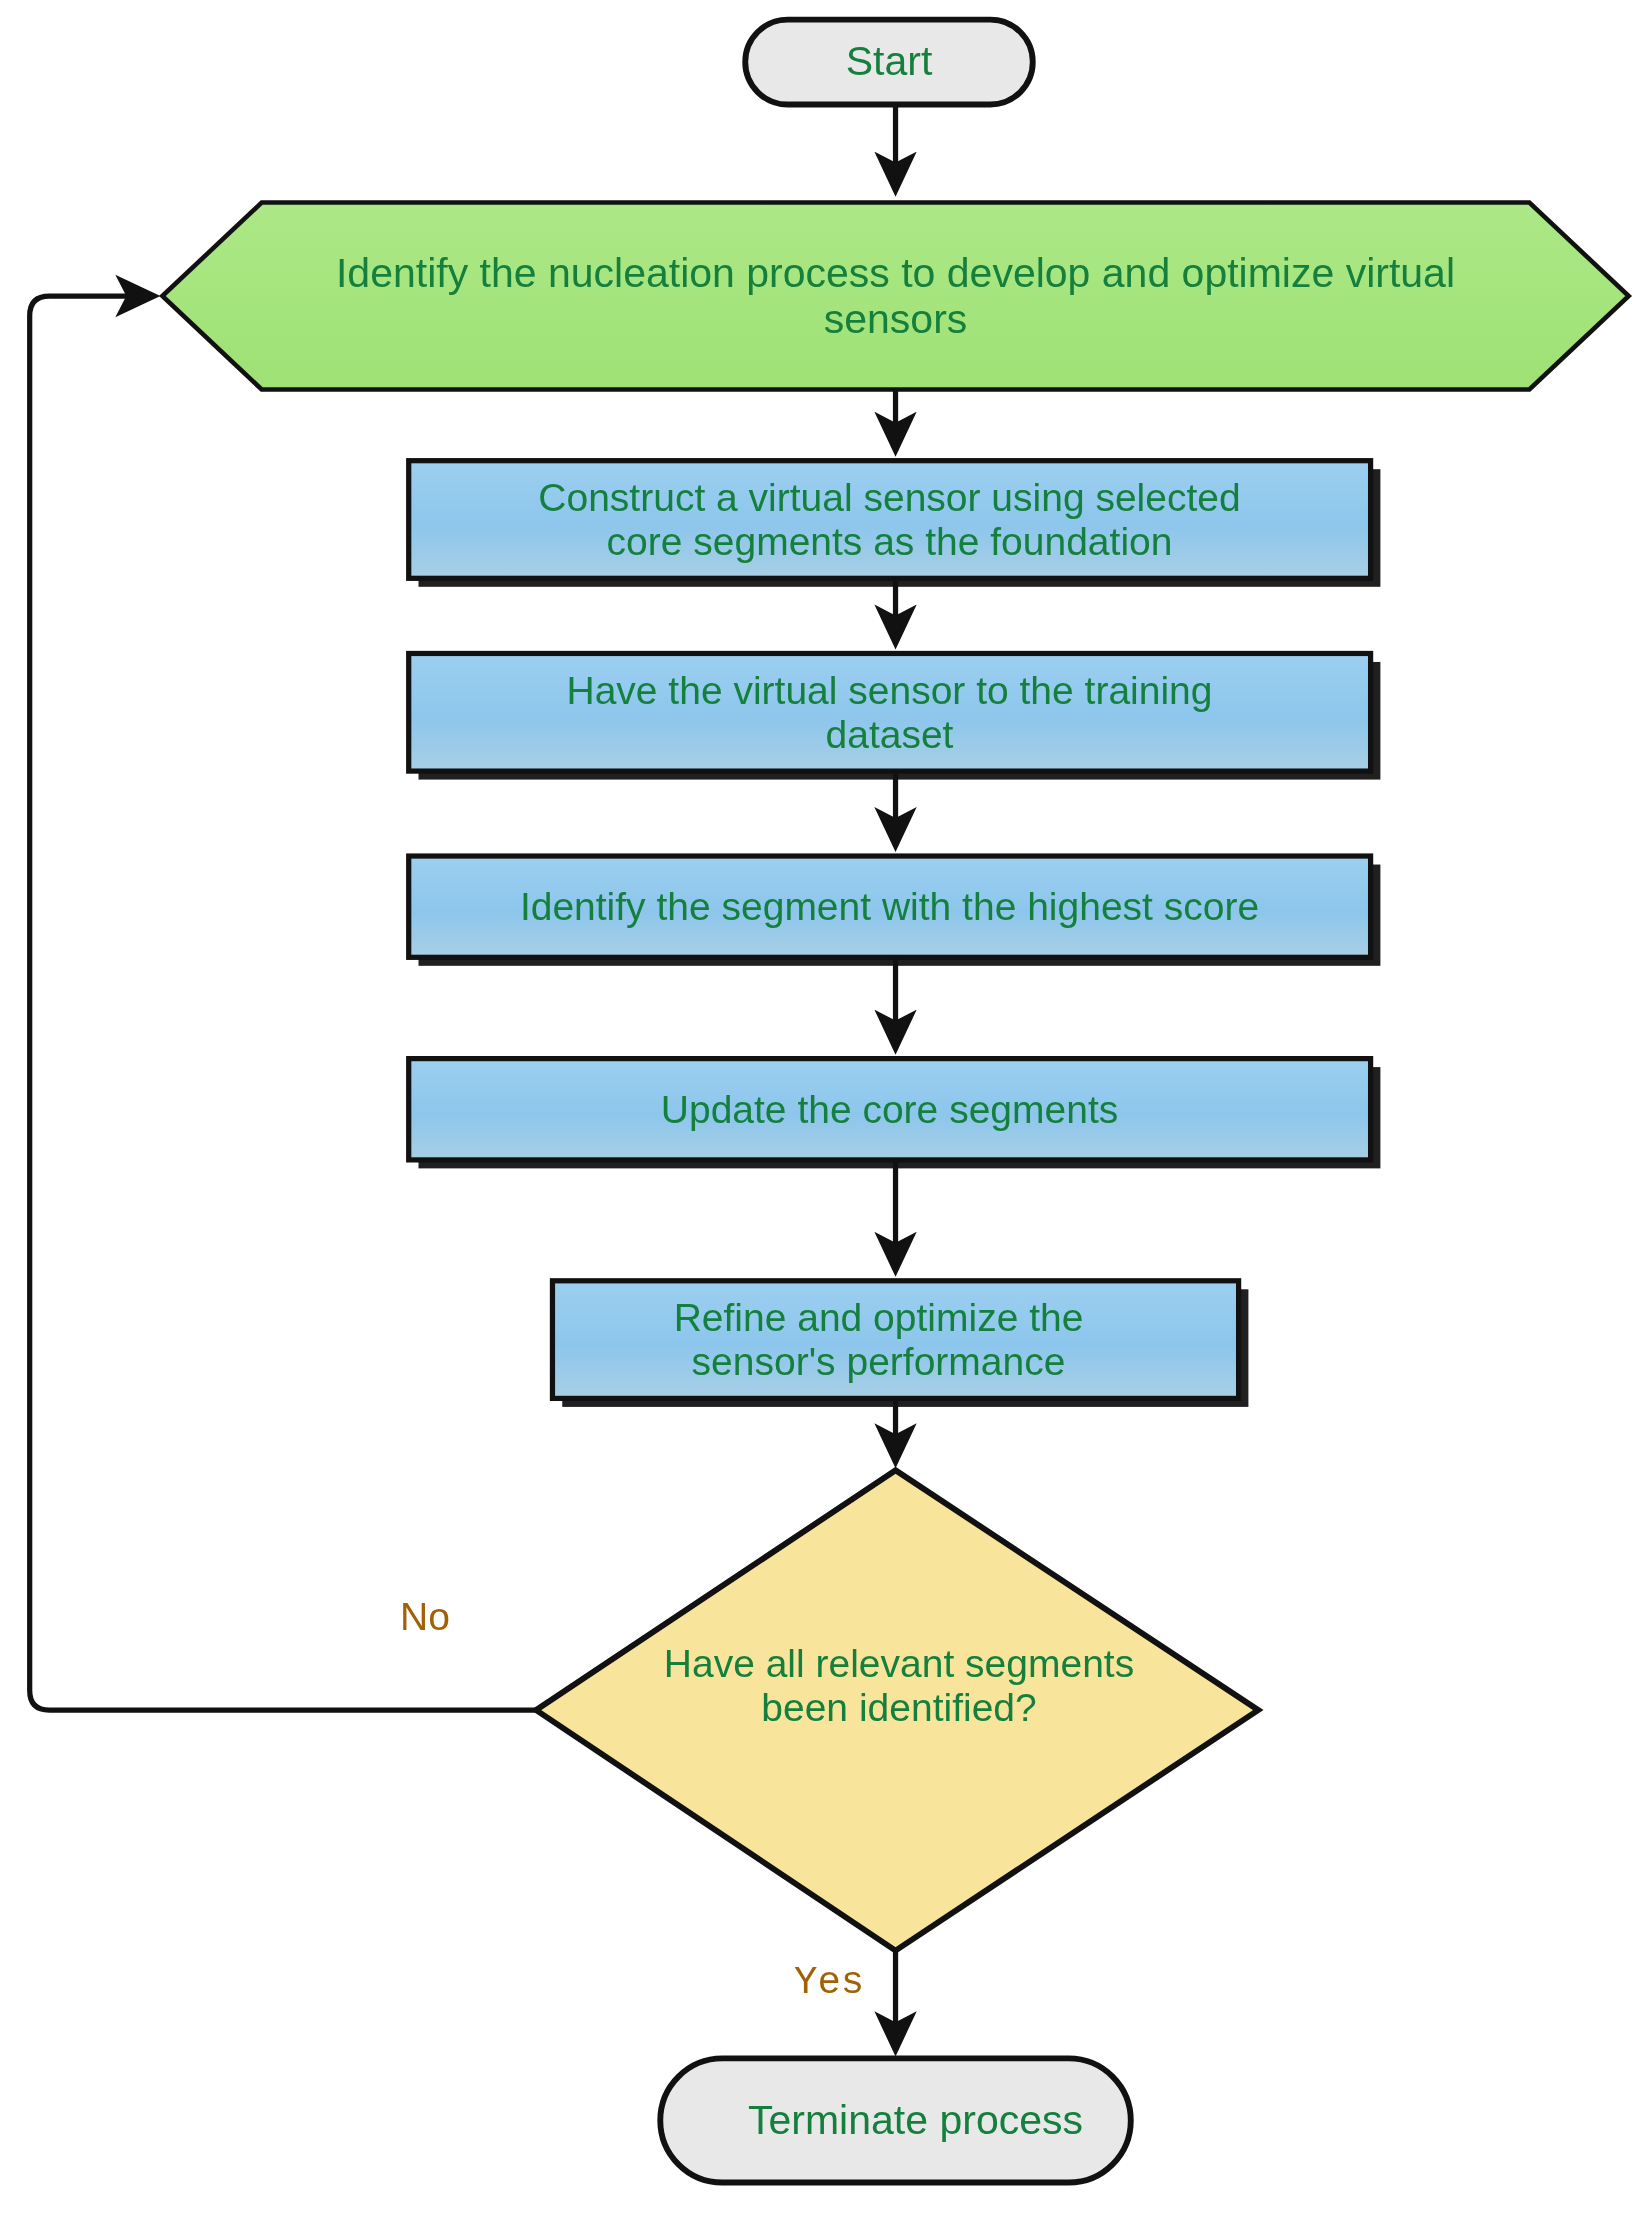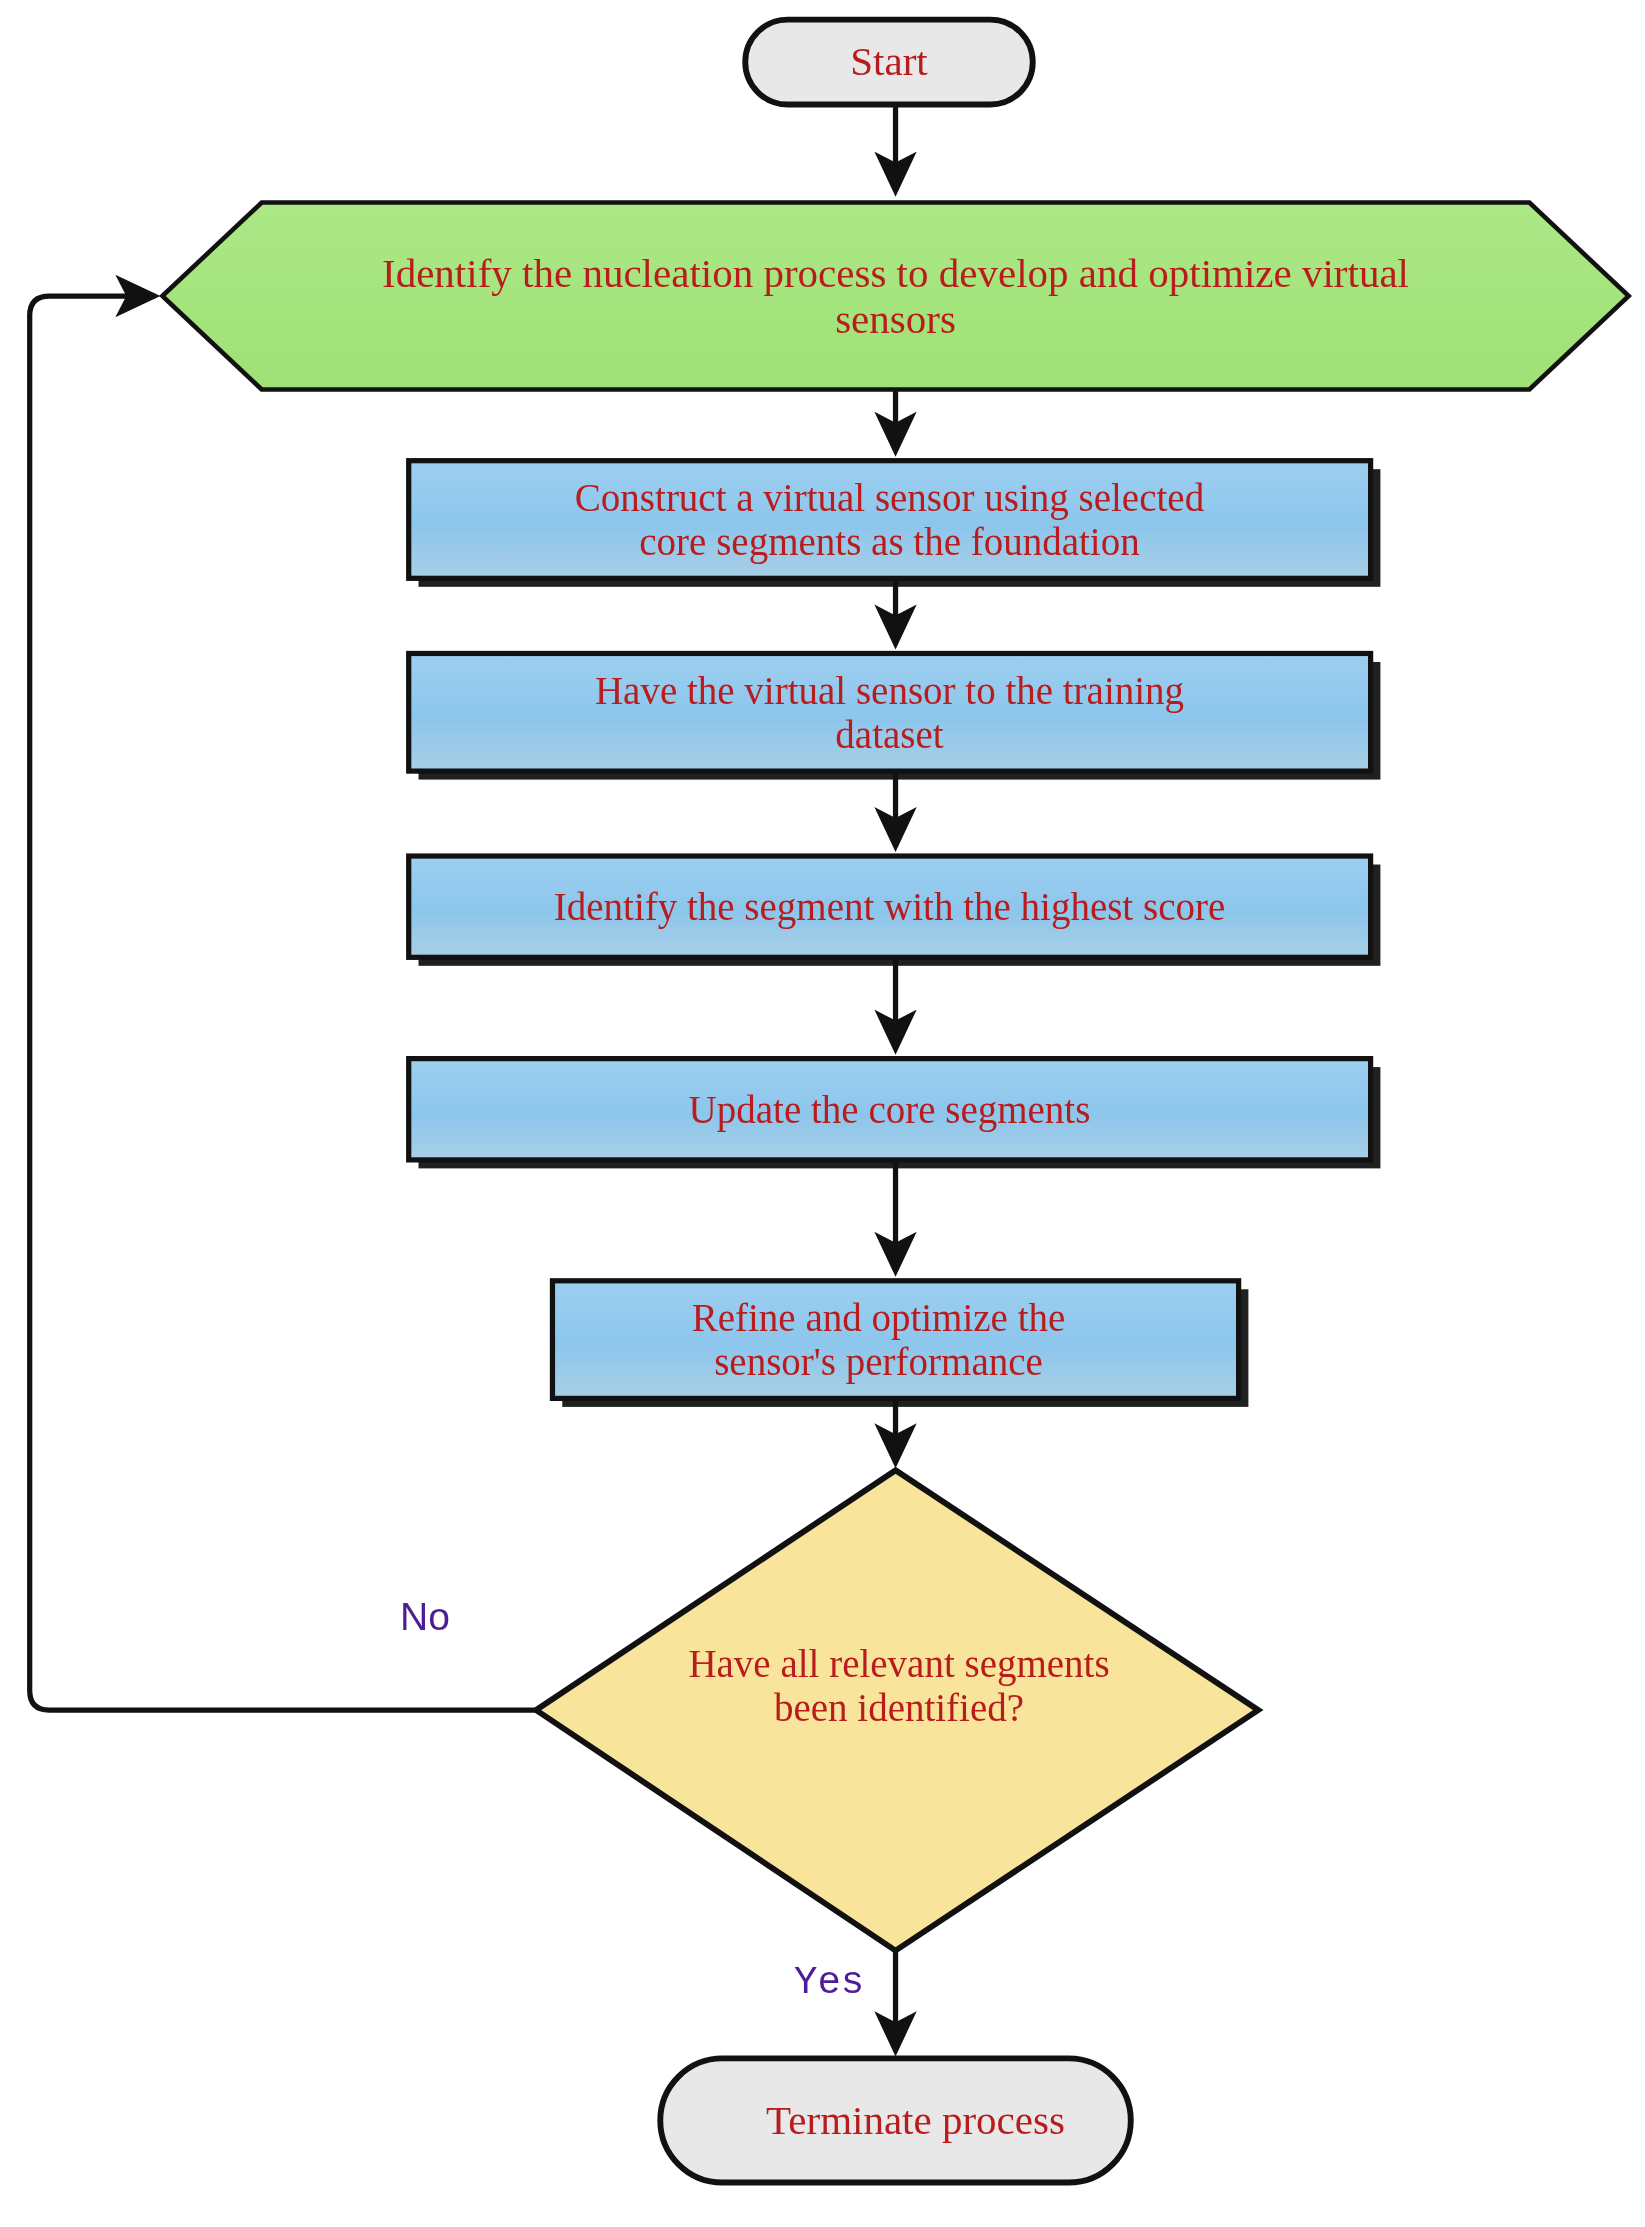--- a/index.html
+++ b/index.html
@@ -23,34 +23,33 @@
     top: 0;
     width: 1646px;
     height: 2227px;
   }
   .node-label {
     position: absolute;
     display: flex;
     align-items: center;
     justify-content: center;
     text-align: center;
-    color: #b91c1c;
+    color: #15803d;
     line-height: 1.12;
     pointer-events: none;
     white-space: pre-line;
-    font-family: Liberation Serif, serif;
   }
   .lbl-terminal  { font-size: 41px; }
   .lbl-hex       { font-size: 41px; }
   .lbl-process   { font-size: 39px; }
   .lbl-decision  { font-size: 39px; }
   .edge-label {
     position: absolute;
     font-size: 39px;
-    color: #4c1d95;
+    color: #a16207;
     white-space: nowrap;
   }
 </style>
 </head>
 <body>
 
 <div id="canvas">
 
   <svg id="flow-svg" viewBox="0 0 2518 3408" xmlns="http://www.w3.org/2000/svg">
     <defs>

